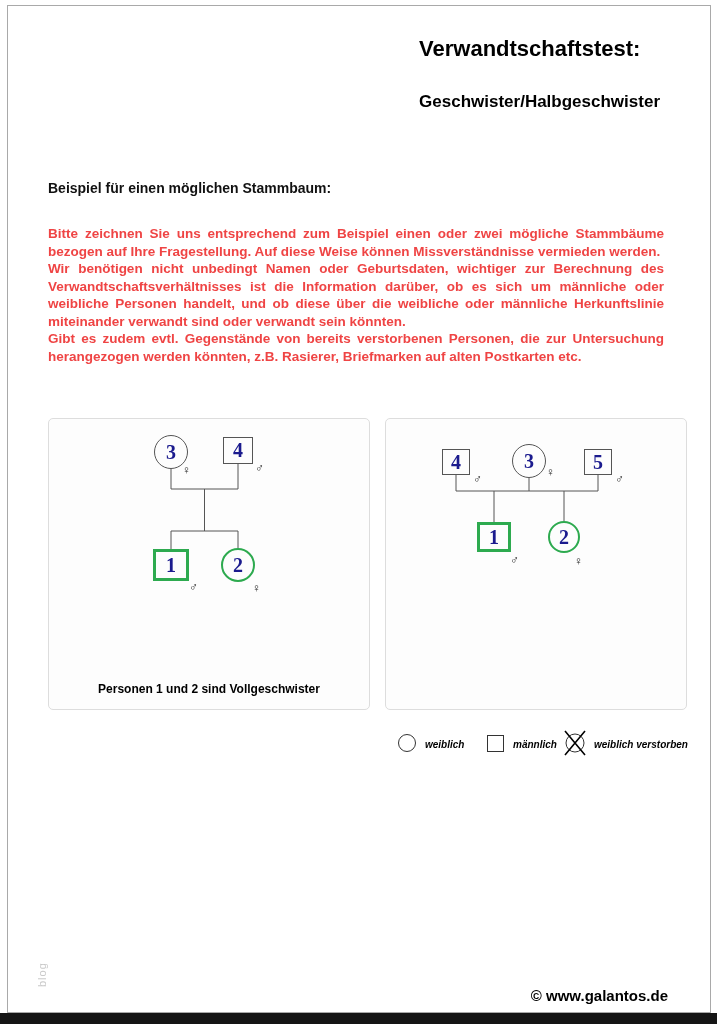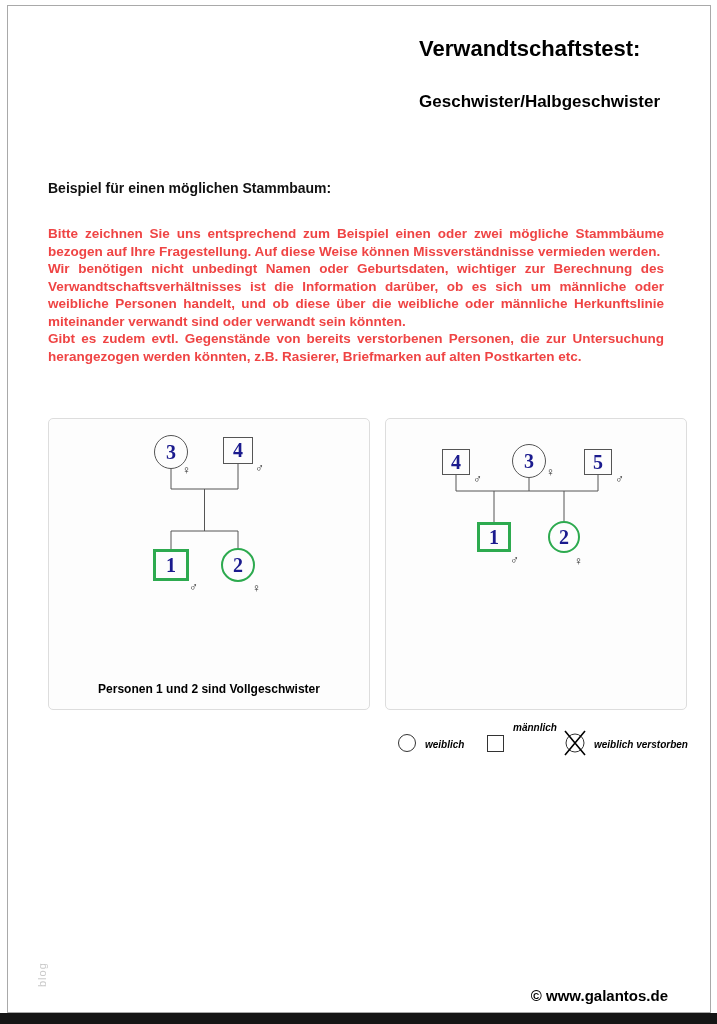--- a/index.html
+++ b/index.html
@@ -42,21 +42,21 @@
     font-size:12px;font-weight:bold;color:#000;
   }
   
   .lg-circle{position:absolute;left:398px;top:734px;width:18px;height:18px;
     border:1px solid #333;border-radius:50%;background:#fff;box-sizing:border-box;}
   .lg-square{position:absolute;left:487px;top:735px;width:17px;height:17px;
     border:1px solid #333;background:#fff;box-sizing:border-box;}
   .lg-crossed{position:absolute;left:560px;top:728px;width:30px;height:30px;}
   .lg-label{position:absolute;font-size:10px;font-weight:bold;color:#000;font-style:italic;}
   #lbl-weiblich{left:425px;top:739px;}
-  #lbl-maennlich{left:513px;top:722px;}
+  #lbl-maennlich{left:513px;top:739px;}
   #lbl-verstorben{left:594px;top:739px;}
   
   .copyright{position:absolute;top:987px;right:49px;font-size:15px;font-weight:bold;color:#000;}
   .bottom-bar{position:absolute;left:0;right:0;bottom:0;height:11px;background:#151515;}
   .watermark{
     position:absolute;left:36px;top:987px;transform:rotate(-90deg);
     transform-origin:left top;font-size:11px;color:#c9c9c9;letter-spacing:1px;
   }
 </style>
 </head>

